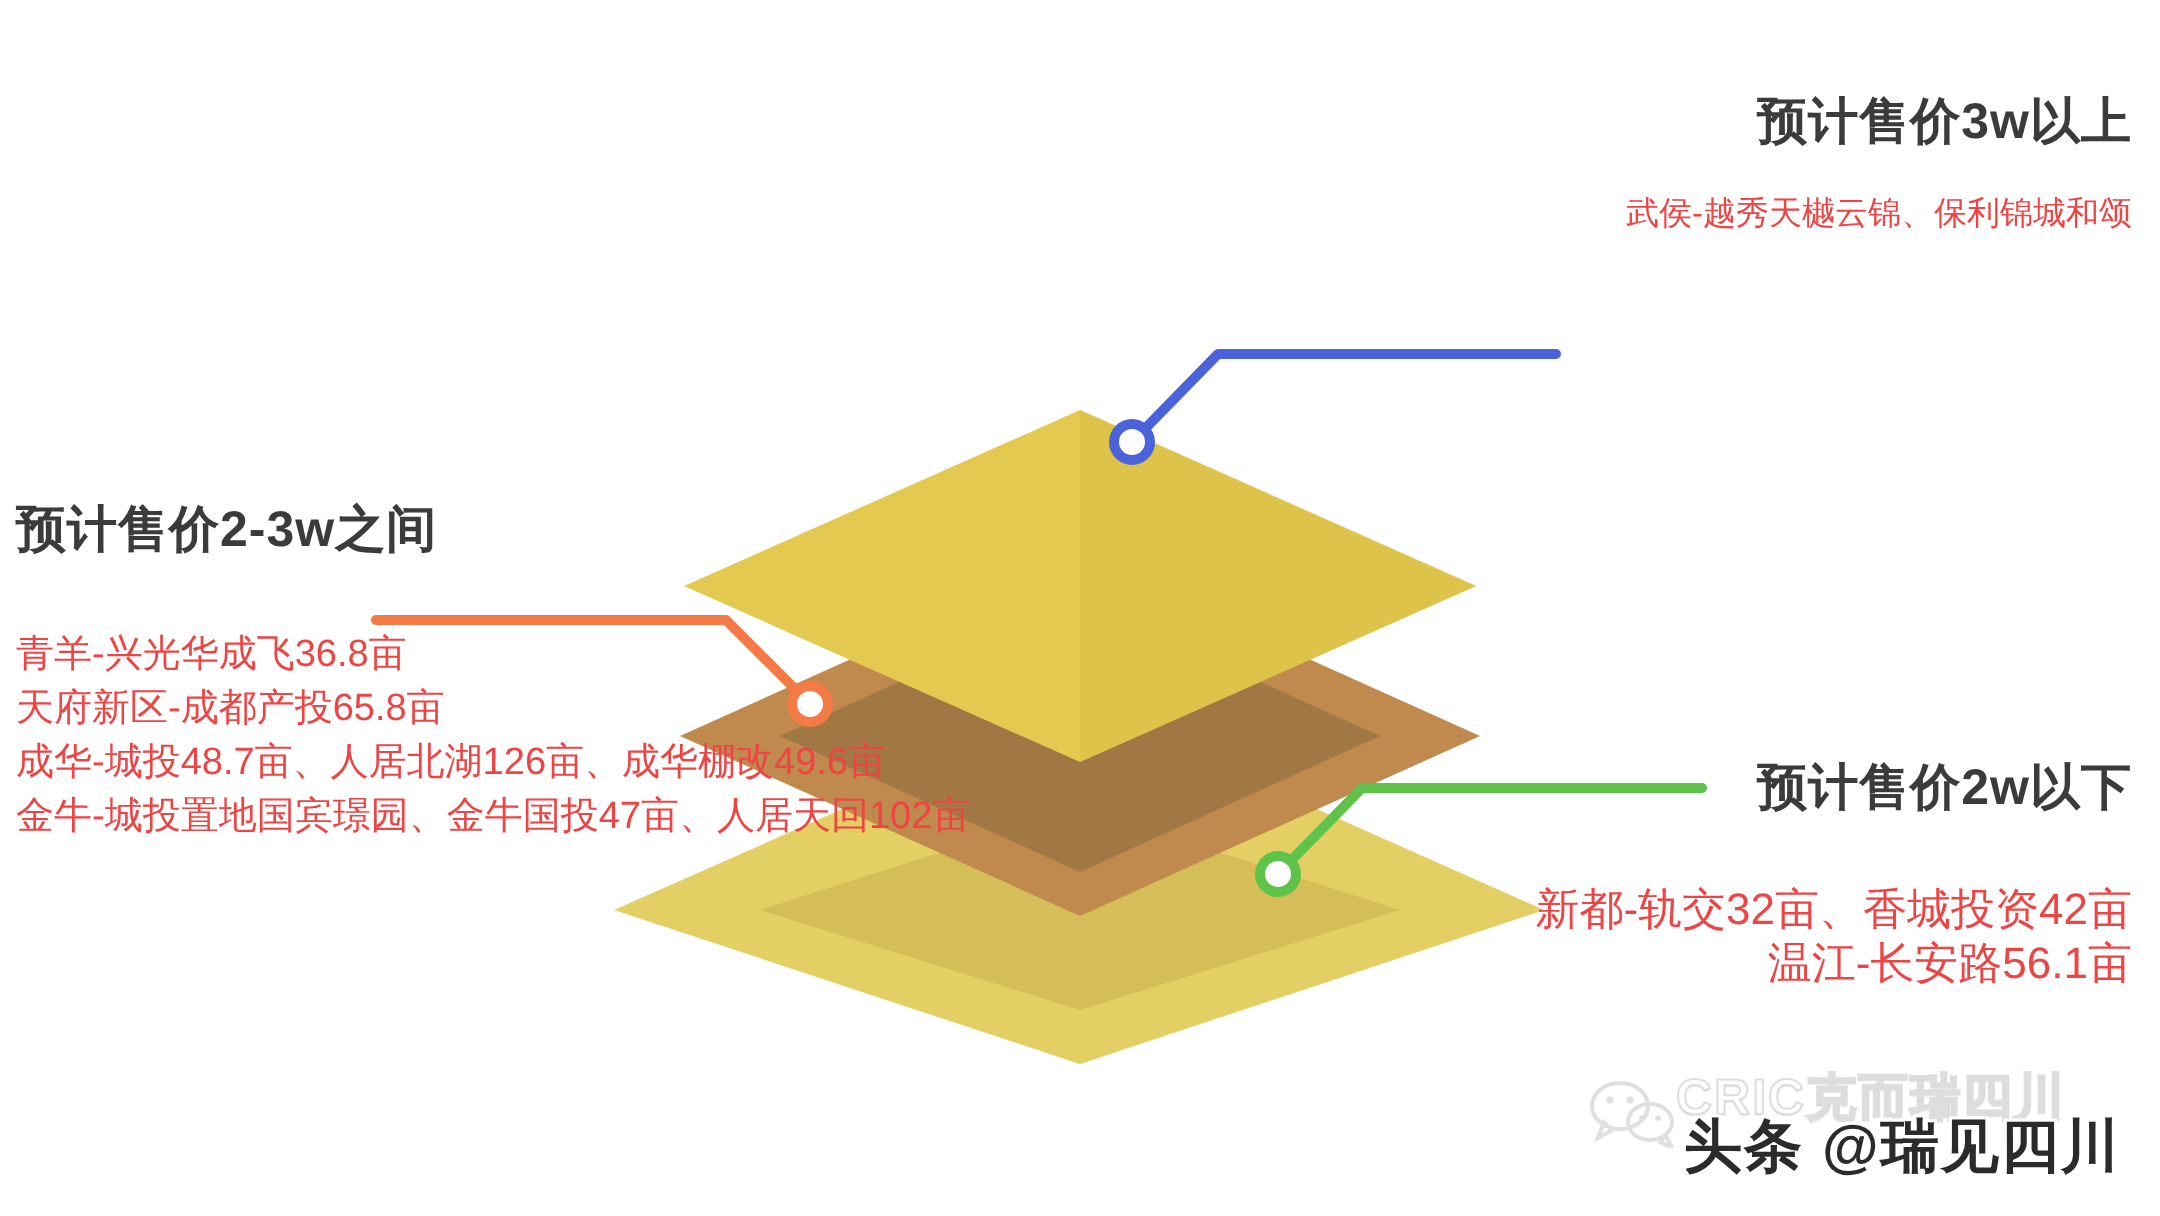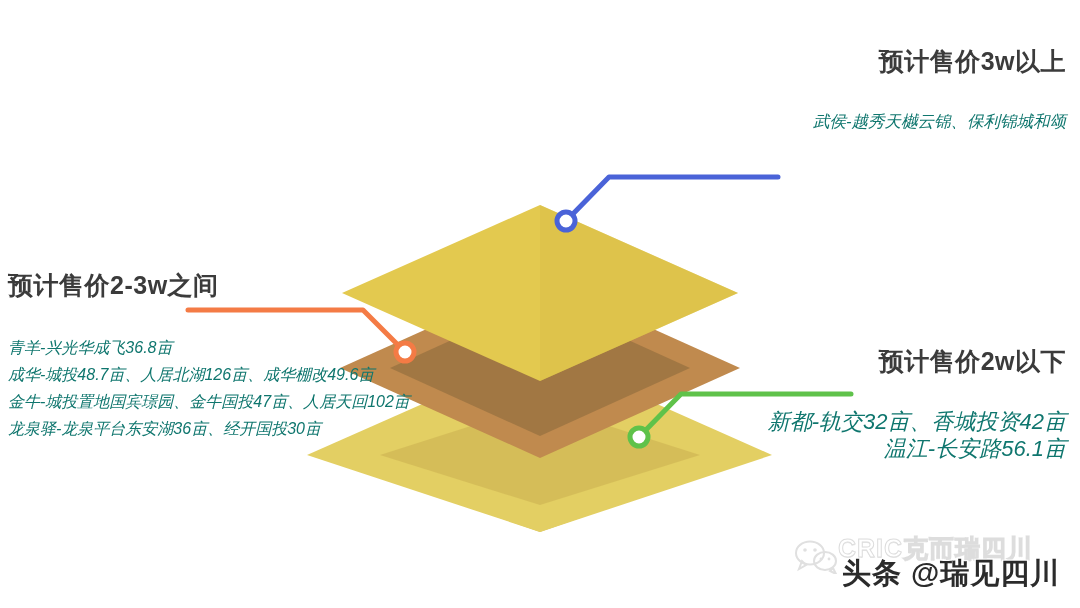--- a/index.html
+++ b/index.html
@@ -19,36 +19,36 @@
   .block { position:absolute; }
 
   .heading {
     font-weight:bold;
     font-size:25px;
     color:#3b3b3b;
     letter-spacing:0.5px;
     white-space:nowrap;
     line-height:1.1;
   }
-  .lines { font-size:16.5px; color:#0f766e; line-height:26px; white-space:nowrap;font-style:italic; }
+  .lines { font-size:16.5px; color:#ef4444; line-height:26px; white-space:nowrap; }
   .lines div { white-space:nowrap; }
 
   
   #block-high { right:14px; top:48px; text-align:right; }
-  #block-high .heading { margin-bottom:32px; }
+  #block-high .heading { margin-bottom:18px; }
   #block-high .lines { font-size:16.5px; line-height:27px; }
 
   
-  #block-mid { left:8px; top:272px; text-align:left; }
+  #block-mid { left:8px; top:252px; text-align:left; }
   #block-mid .heading { margin-bottom:34px; }
-  #block-mid .lines { font-size:16px; line-height:27px; }
+  #block-mid .lines { font-size:19px; line-height:27px; }
 
   
   #block-low { right:14px; top:348px; text-align:right; }
-  #block-low .heading { margin-bottom:32px; }
+  #block-low .heading { margin-bottom:32px;margin-top:33px; }
   #block-low .lines { font-size:22px; line-height:27px; }
 
   
   #watermark {
     position:absolute;
     right:18px;
     bottom:14px;
     width:268px;
     height:66px;
   }
@@ -124,23 +124,23 @@
     <div class="heading">预计售价3w以上</div>
     <div class="lines">
       <div>武侯-越秀天樾云锦、保利锦城和颂</div>
     </div>
   </div>
 
   <div class="block" id="block-mid">
     <div class="heading">预计售价2-3w之间</div>
     <div class="lines">
       <div>青羊-兴光华成飞36.8亩</div>
+      <div>天府新区-成都产投65.8亩</div>
       <div>成华-城投48.7亩、人居北湖126亩、成华棚改49.6亩</div>
       <div>金牛-城投置地国宾璟园、金牛国投47亩、人居天回102亩</div>
-      <div>龙泉驿-龙泉平台东安湖36亩、经开国投30亩</div>
     </div>
   </div>
 
   <div class="block" id="block-low">
     <div class="heading">预计售价2w以下</div>
     <div class="lines">
       <div>新都-轨交32亩、香城投资42亩</div>
       <div>温江-长安路56.1亩</div>
     </div>
   </div>

